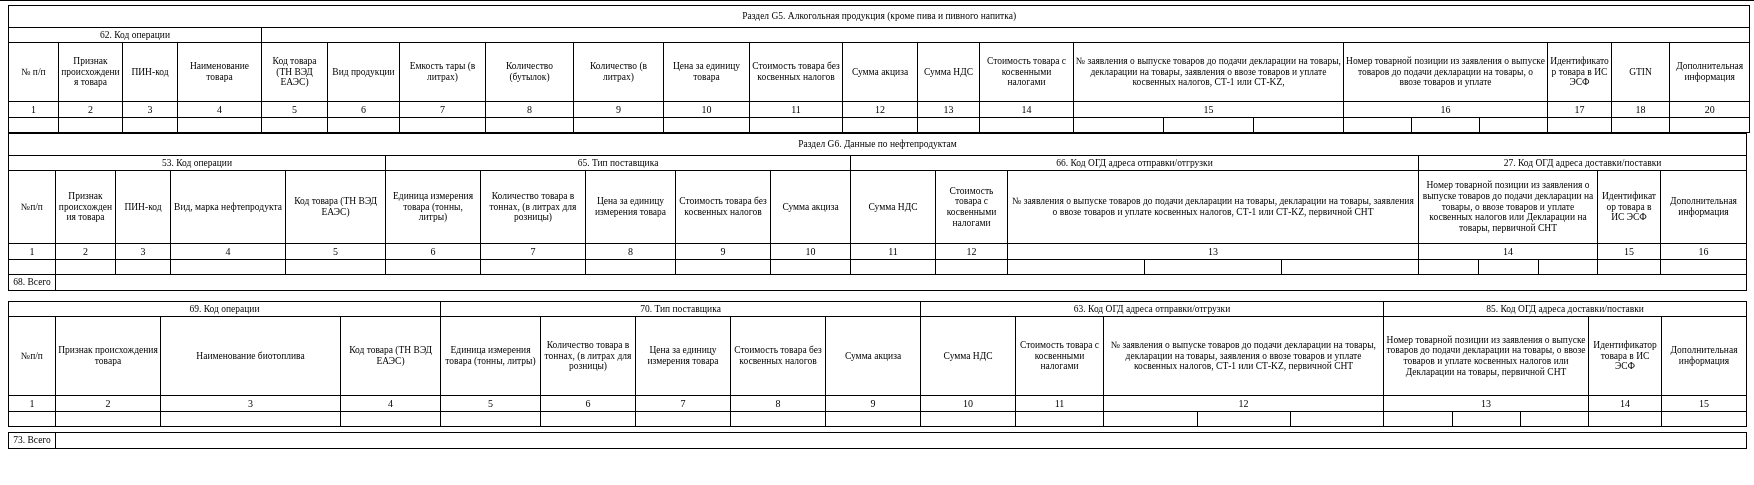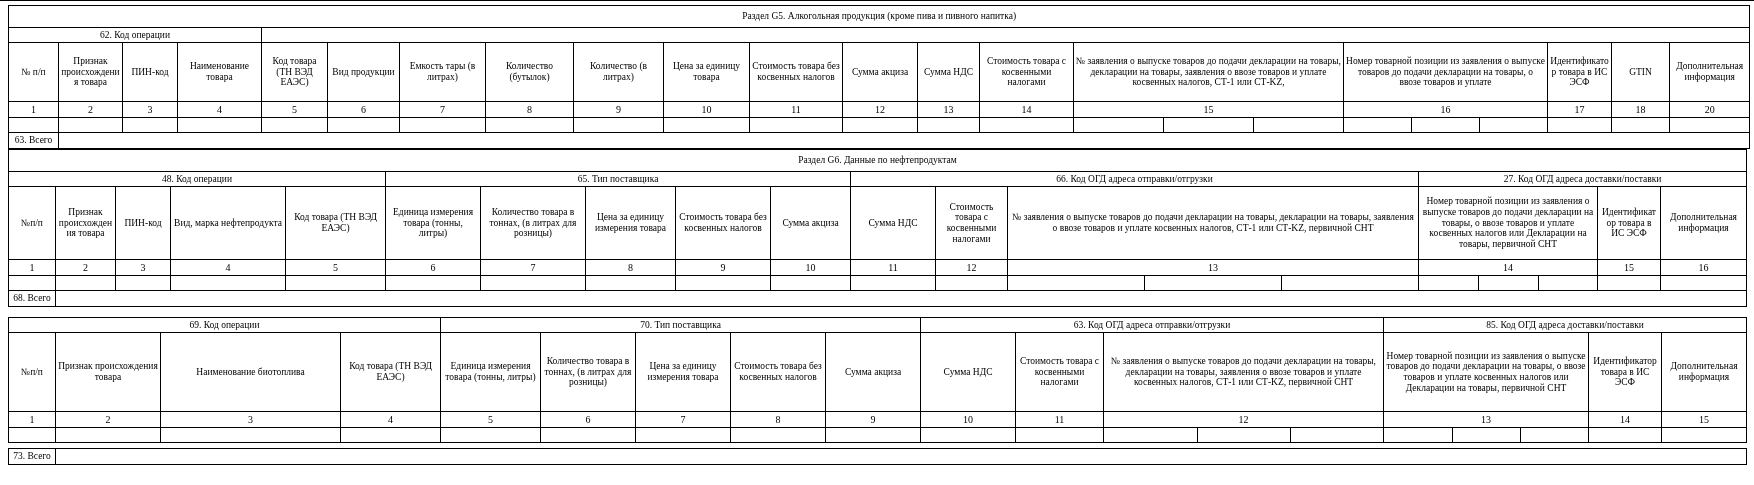--- a/index.html
+++ b/index.html
@@ -122,24 +122,20 @@
           <td></td>
           <td></td>
           <td></td>
           <td></td>
           <td></td>
           <td></td>
           <td></td>
           <td></td>
           <td></td>
         </tr>
-    <tr class="r-total">
-      <td class="lbl">63. Всего</td>
-      <td colspan="22"></td>
-    </tr>
   </tbody>
     </table>
 
   <table class="form" style="width:1738px">
     <colgroup>
       <col style="width:47px">
         <col style="width:60px">
         <col style="width:55px">
         <col style="width:115px">
       <col style="width:100px">
@@ -157,21 +153,21 @@
         <col style="width:60px">
         <col style="width:59px">
       <col style="width:63px">
         <col style="width:86px">
     </colgroup>
     <tbody>
         <tr>
       <td colspan="20" class="title">Раздел G6. Данные по нефтепродуктам</td>
     </tr>
     <tr class="r-label">
-      <td colspan="5" class="lbl">48. Код операции</td>
+      <td colspan="5" class="lbl">53. Код операции</td>
       <td colspan="5" class="lbl">65. Тип поставщика</td>
       <td colspan="5" class="lbl">66. Код ОГД адреса отправки/отгрузки</td>
       <td colspan="5" class="lbl">27. Код ОГД адреса доставки/поставки</td>
     </tr>
     <tr class="r-head6">
           <td>№п/п</td>
           <td>Признак происхождения товара</td>
           <td>ПИН-код</td>
           <td>Вид, марка нефтепродукта</td>
           <td>Код товара (ТН ВЭД ЕАЭС)</td>

